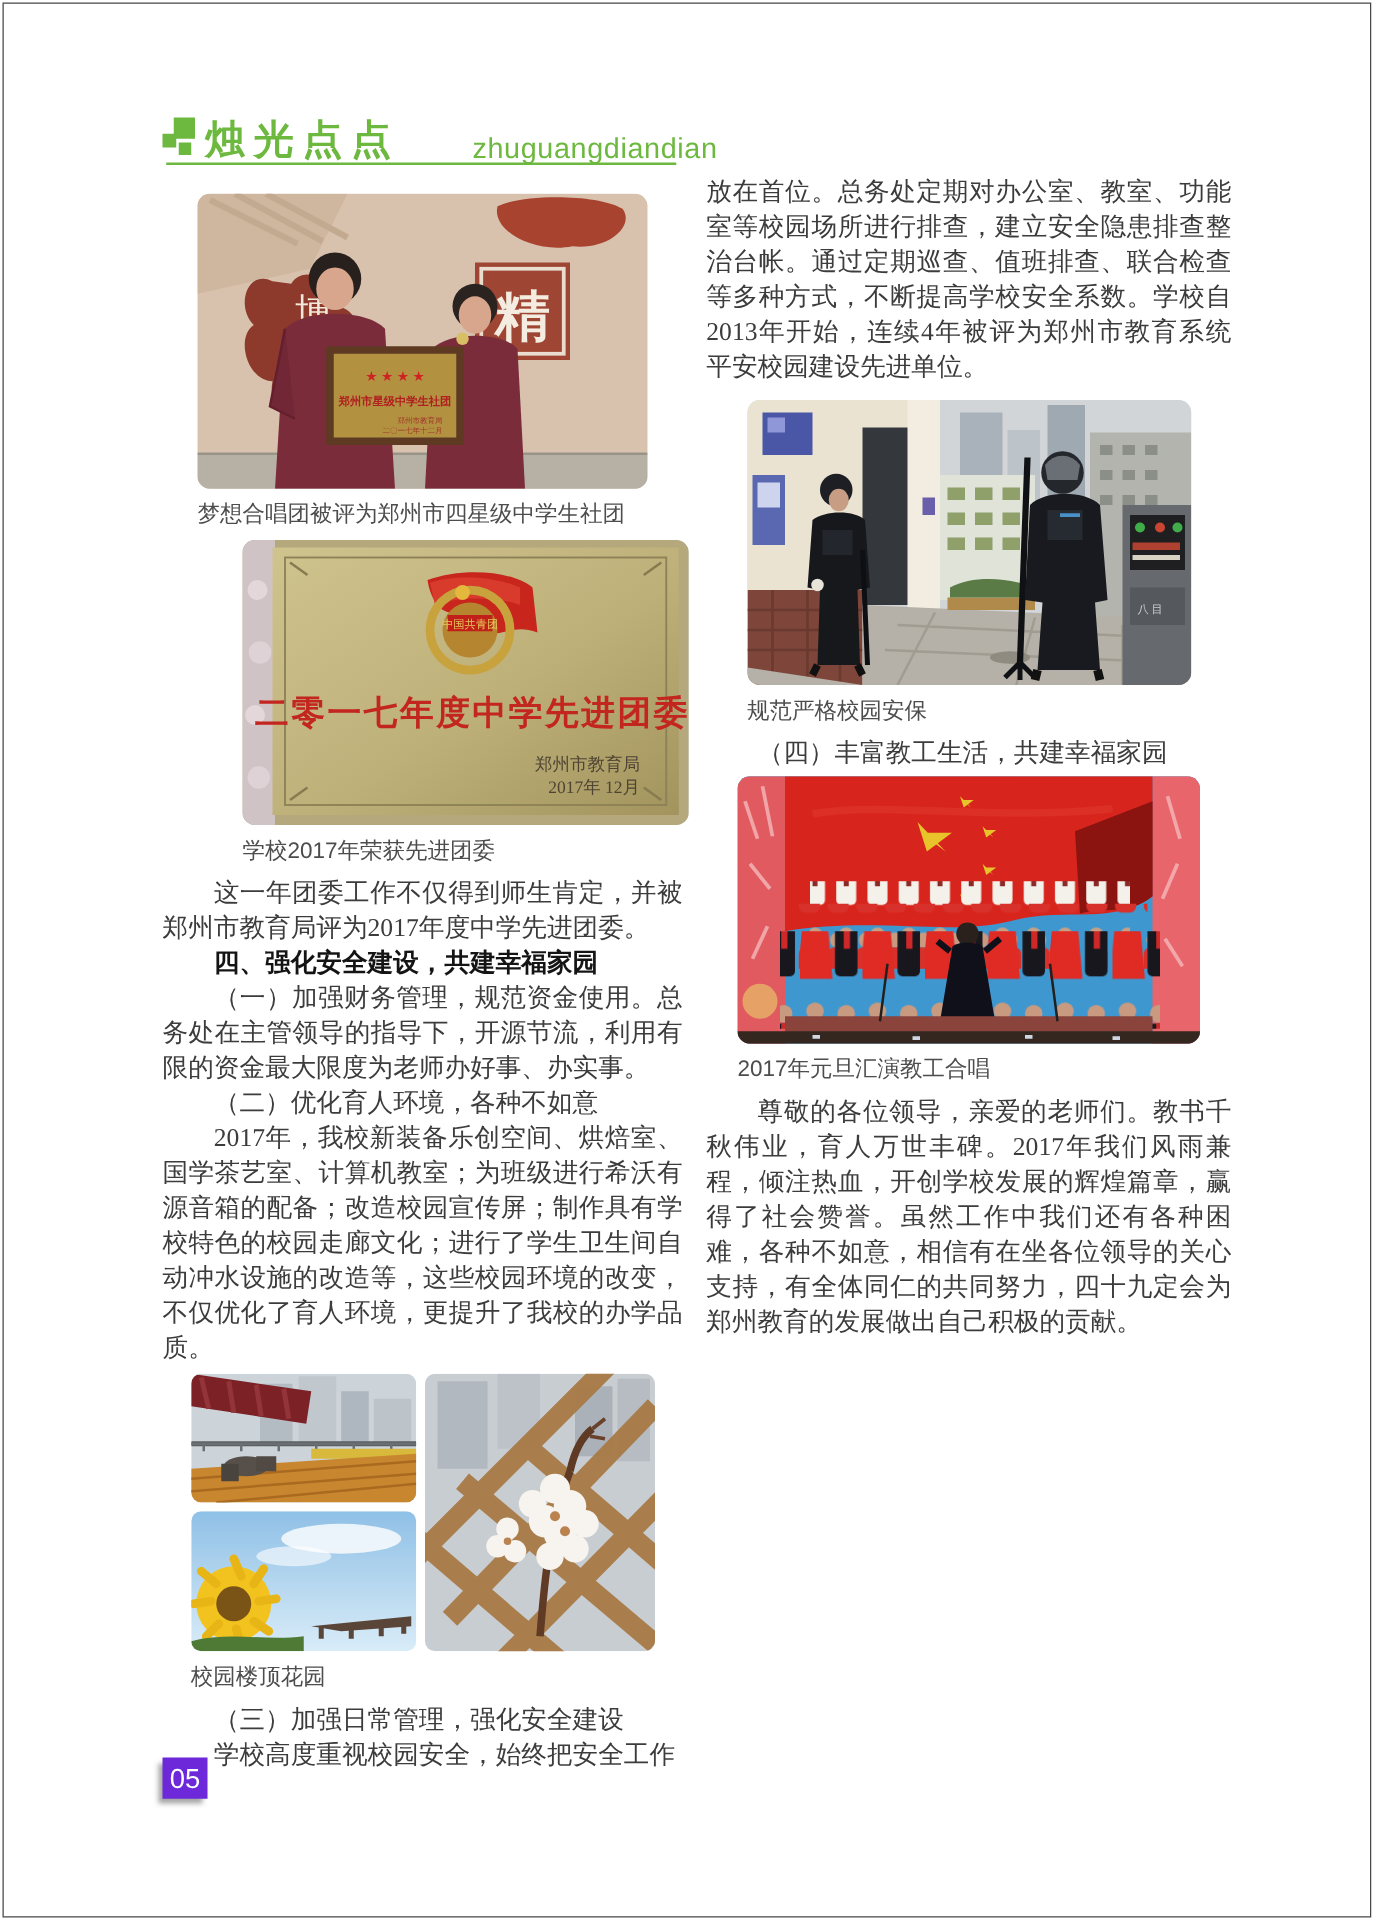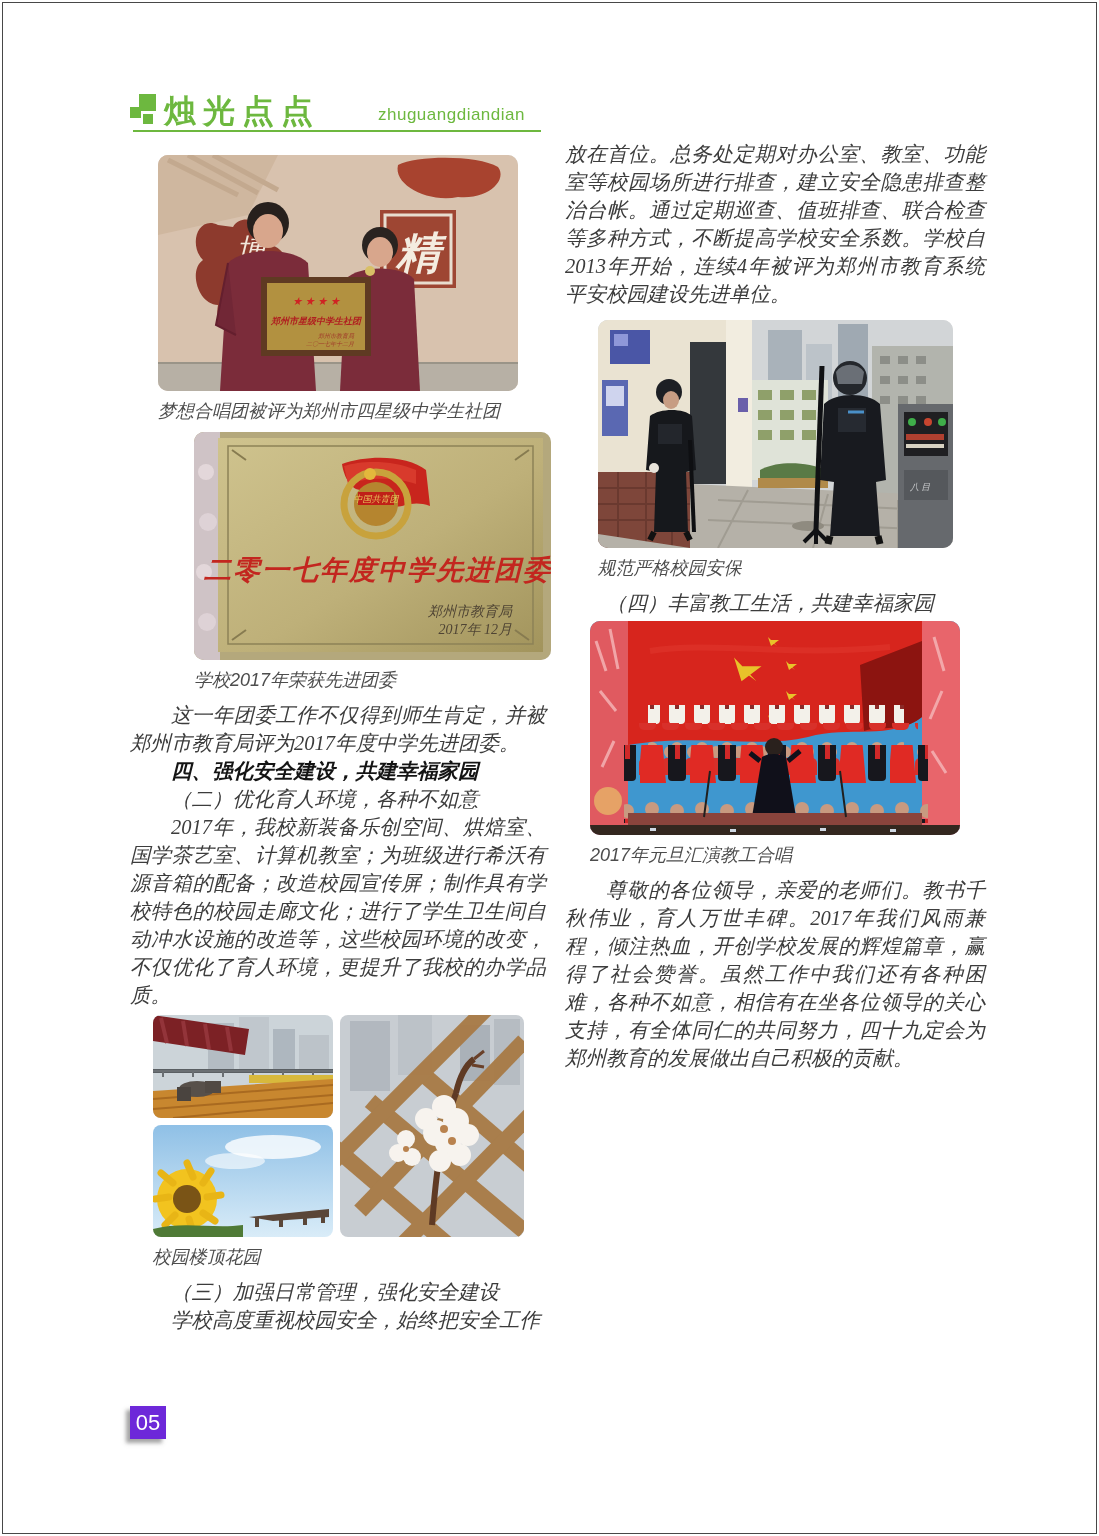--- a/index.html
+++ b/index.html
@@ -10,25 +10,25 @@
   
   .header{position:absolute;left:130px;top:92px;width:416px;height:44px;}
   .logo-mark{position:absolute;left:0;top:2px;width:26px;height:36px;}
   .logo-mark .sq{position:absolute;background:#6db83f;}
   .sq1{left:9px;top:0;width:17px;height:17px;}
   .sq2{left:0;top:13px;width:11px;height:11px;}
   .sq3{left:13px;top:20px;width:10px;height:10px;}
   .header-title{position:absolute;left:34px;top:0;font-family:"Liberation Sans",sans-serif;
       font-size:32px;font-weight:bold;color:#6db83f;letter-spacing:7px;line-height:38px;}
   .header-sub{position:absolute;left:248px;top:13px;font-family:"Liberation Sans",sans-serif;
-      font-size:17px;color:#6db83f;letter-spacing:.5px;}
+      font-size:23px;color:#6db83f;letter-spacing:.5px;}
   .header-rule{position:absolute;left:3px;top:38px;width:408px;height:0;border-bottom:2px solid #6db83f;}
 
   
-  .col{position:absolute;width:420px;font-style:italic;}
+  .col{position:absolute;width:420px;}
   .col-left{left:130px;top:150px;width:416px;}
   .col-right{left:565px;top:140px;width:420px;}
 
   .para{font-size:20.5px;line-height:28px;color:#3c3c3c;text-align:justify;margin:0;}
   .indent{text-indent:2em;}
   .bold-head{font-weight:bold;color:#141414;}
 
   figure{margin:0;}
   .photo{border-radius:10px;overflow:hidden;display:block;background:#ddd;}
   .figwrap{margin:0 auto;}
@@ -133,20 +133,21 @@
         </g>
         <text x="184" y="147" font-size="27" font-weight="bold" fill="#c3261f" text-anchor="middle" letter-spacing="2">二零一七年度中学先进团委</text>
         <text x="318" y="184" font-size="14" fill="#4f4434" text-anchor="end">郑州市教育局</text>
         <text x="318" y="202" font-size="14" fill="#4f4434" text-anchor="end">2017年  12月</text>
       </svg>
       <figcaption>学校2017年荣获先进团委</figcaption>
     </figure>
 
     <p class="para indent">这一年团委工作不仅得到师生肯定，并被郑州市教育局评为2017年度中学先进团委。</p>
     <p class="para indent bold-head">四、强化安全建设，共建幸福家园</p>
+    <p class="para indent">（一）加强财务管理，规范资金使用。总务处在主管领导的指导下，开源节流，利用有限的资金最大限度为老师办好事、办实事。</p>
     <p class="para indent">（二）优化育人环境，各种不如意</p>
     <p class="para indent">2017年，我校新装备乐创空间、烘焙室、国学茶艺室、计算机教室；为班级进行希沃有源音箱的配备；改造校园宣传屏；制作具有学校特色的校园走廊文化；进行了学生卫生间自动冲水设施的改造等，这些校园环境的改变，不仅优化了育人环境，更提升了我校的办学品质。</p>
 
     <figure class="figwrap mt6" style="width:371px;">
       <div class="collage">
         <svg class="cell" width="180" height="103" viewBox="0 0 180 103">
           <rect width="180" height="103" fill="#ccd4d9"></rect>
           <rect x="55" y="8" width="26" height="48" fill="#b4bcc3"></rect>
             <rect x="86" y="2" width="30" height="54" fill="#c0c7cd"></rect>
           <rect x="120" y="14" width="22" height="42" fill="#aeb7bf"></rect>

